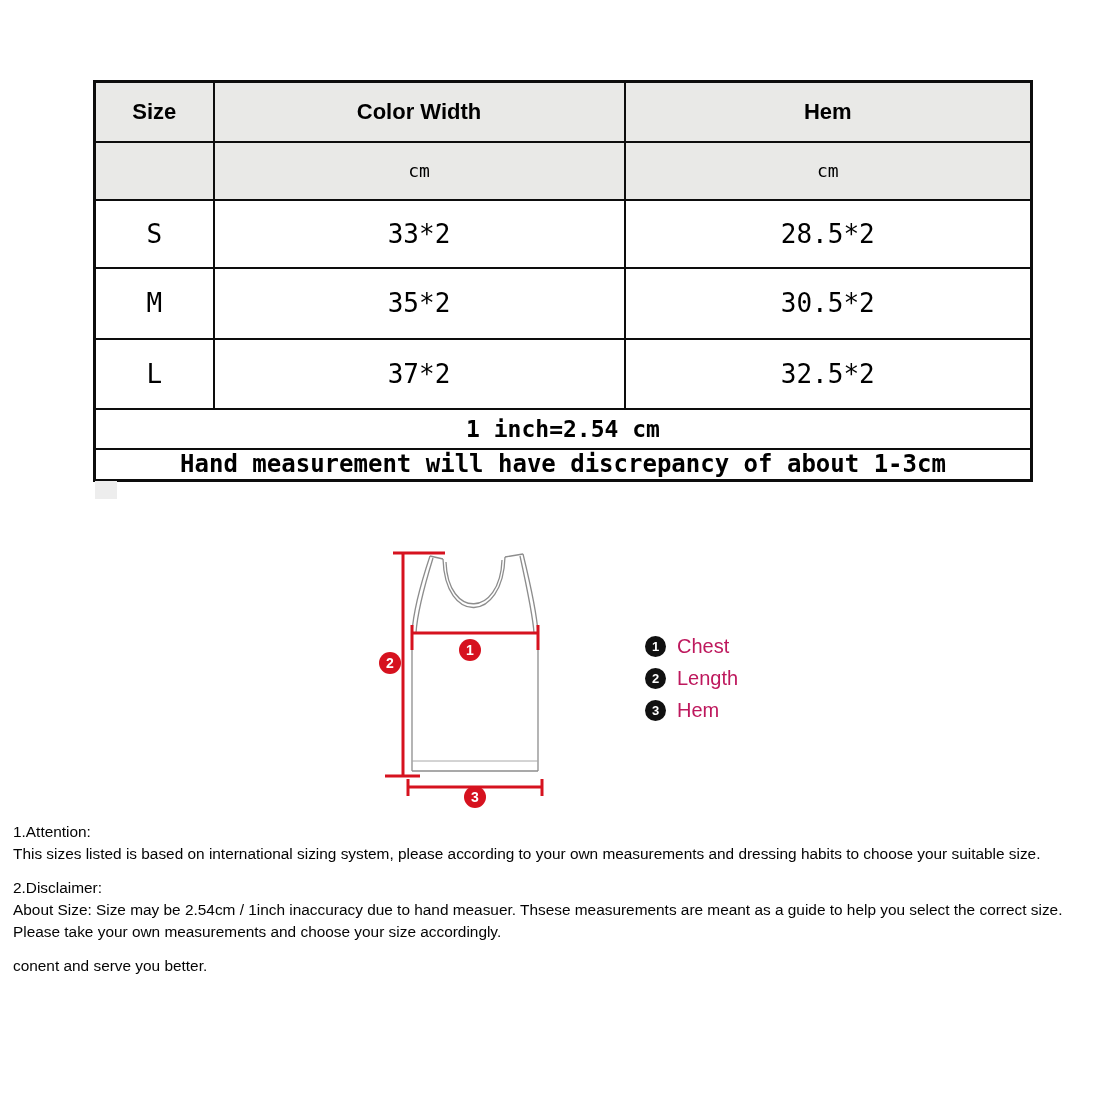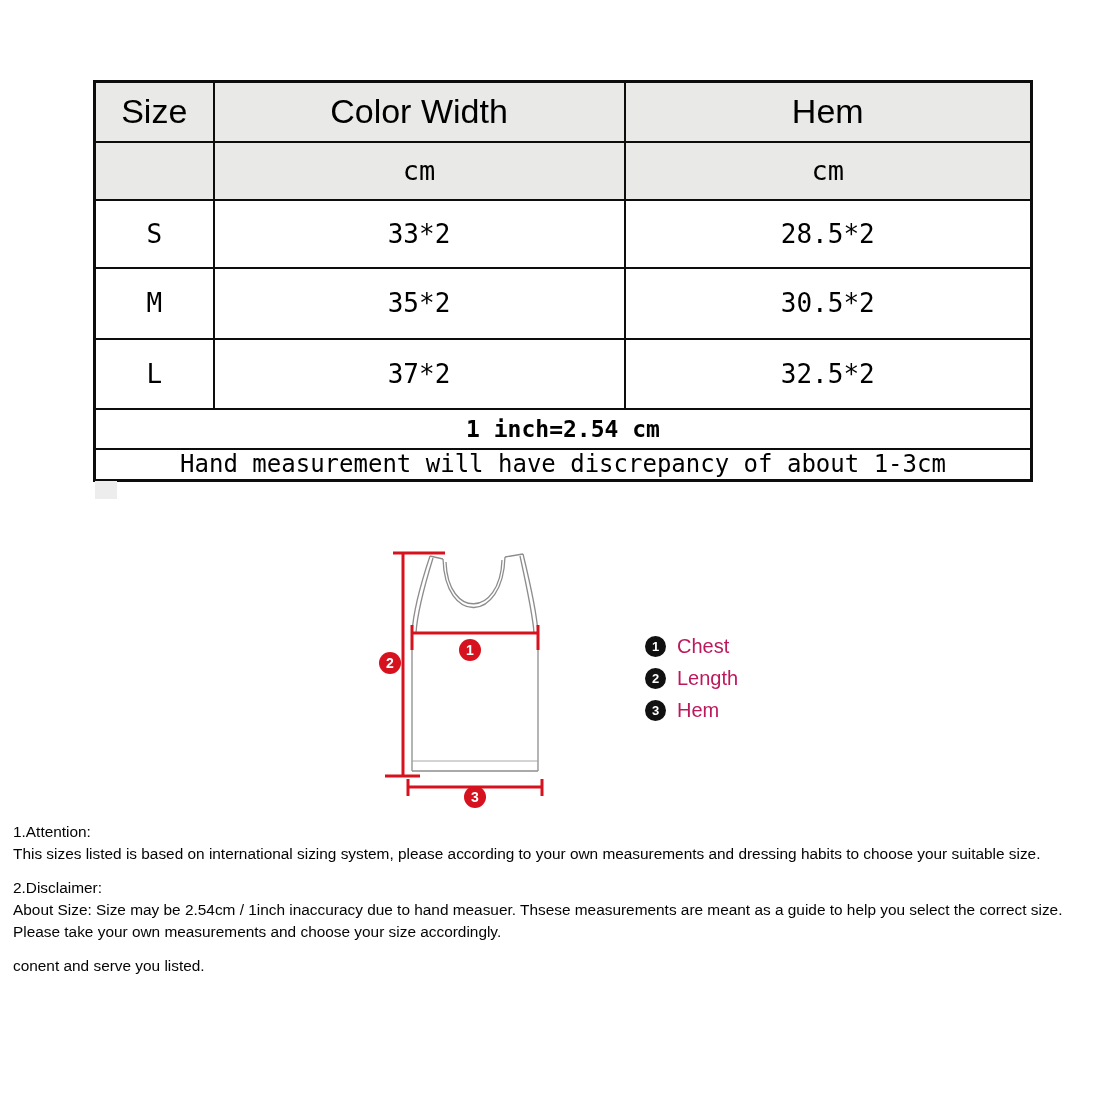--- a/index.html
+++ b/index.html
@@ -14,38 +14,38 @@
     position:absolute; left:93px; top:80px; width:937px;
     border-collapse:collapse; table-layout:fixed;
     border:3px solid #0d0d0d;
   }
   .size-table td {
     border:2px solid #0d0d0d; text-align:center; vertical-align:middle;
     overflow:hidden; white-space:nowrap;
   }
   .row-head td {
     height:60px; background:#e9e9e7;
-    font-family:"Liberation Sans", sans-serif; font-weight:normal; font-size:34px;
+    font-family:"Liberation Sans", sans-serif; font-weight:bold; font-size:22px;
   }
   .row-units td {
     height:58px; background:#e9e9e7;
-    font-family:"DejaVu Sans Mono", monospace; font-size:27px;
+    font-family:"DejaVu Sans Mono", monospace; font-size:18px;
   }
   .row-size td { font-family:"DejaVu Sans Mono", monospace; font-size:26px; }
   .row-s td { height:68px; }
   .row-m td { height:71px; }
   .row-l td { height:70px; }
   .size-col { font-size:30px; }
   .row-note-inch td {
     height:40px; font-family:"DejaVu Sans Mono", monospace;
     font-weight:bold; font-size:23px;
   }
   .row-note-hand td {
     height:32px; font-family:"DejaVu Sans Mono", monospace;
-    font-weight:normal; font-size:24px;
+    font-weight:bold; font-size:24px;
   }
   .corner-smudge {
     position:absolute; left:95px; top:481px; width:22px; height:18px;
     background:#ededed; z-index:3;
   }
 
   
   .diagram { position:absolute; left:375px; top:540px; width:190px; height:285px; }
   .marker {
     position:absolute; width:22px; height:22px; border-radius:50%;
@@ -172,17 +172,17 @@
     <div class="note-section">
       <div class="note-line">1.Attention:</div>
       <div class="note-line">This sizes listed is based on international sizing system, please according to your own measurements and dressing habits to choose your suitable size.</div>
     </div>
     <div class="note-section">
       <div class="note-line">2.Disclaimer:</div>
       <div class="note-line">About Size: Size may be 2.54cm / 1inch inaccuracy due to hand measuer. Thsese measurements are meant as a guide to help you select the correct size.</div>
       <div class="note-line">Please take your own measurements and choose your size accordingly.</div>
     </div>
     <div class="note-section">
-      <div class="note-line">conent and serve you listed.</div>
+      <div class="note-line">conent and serve you better.</div>
     </div>
   </div>
 
 </div>
 
 </body></html>

